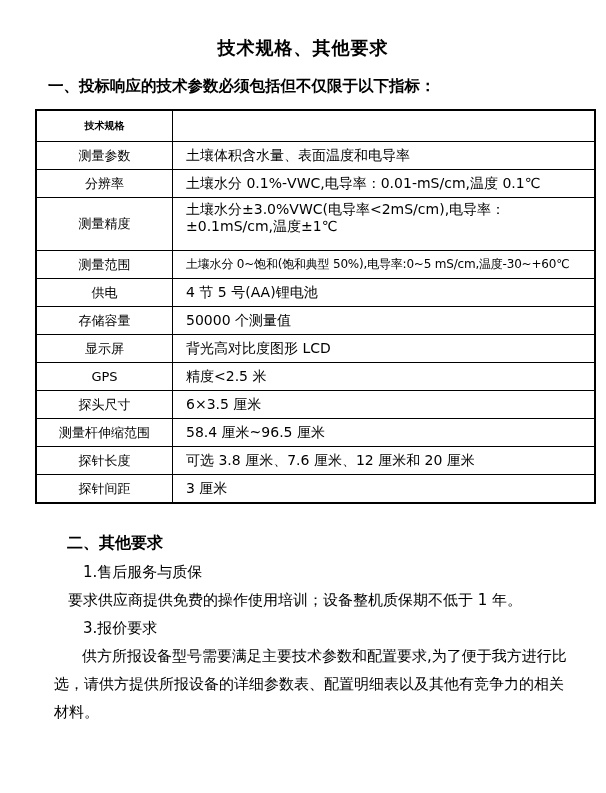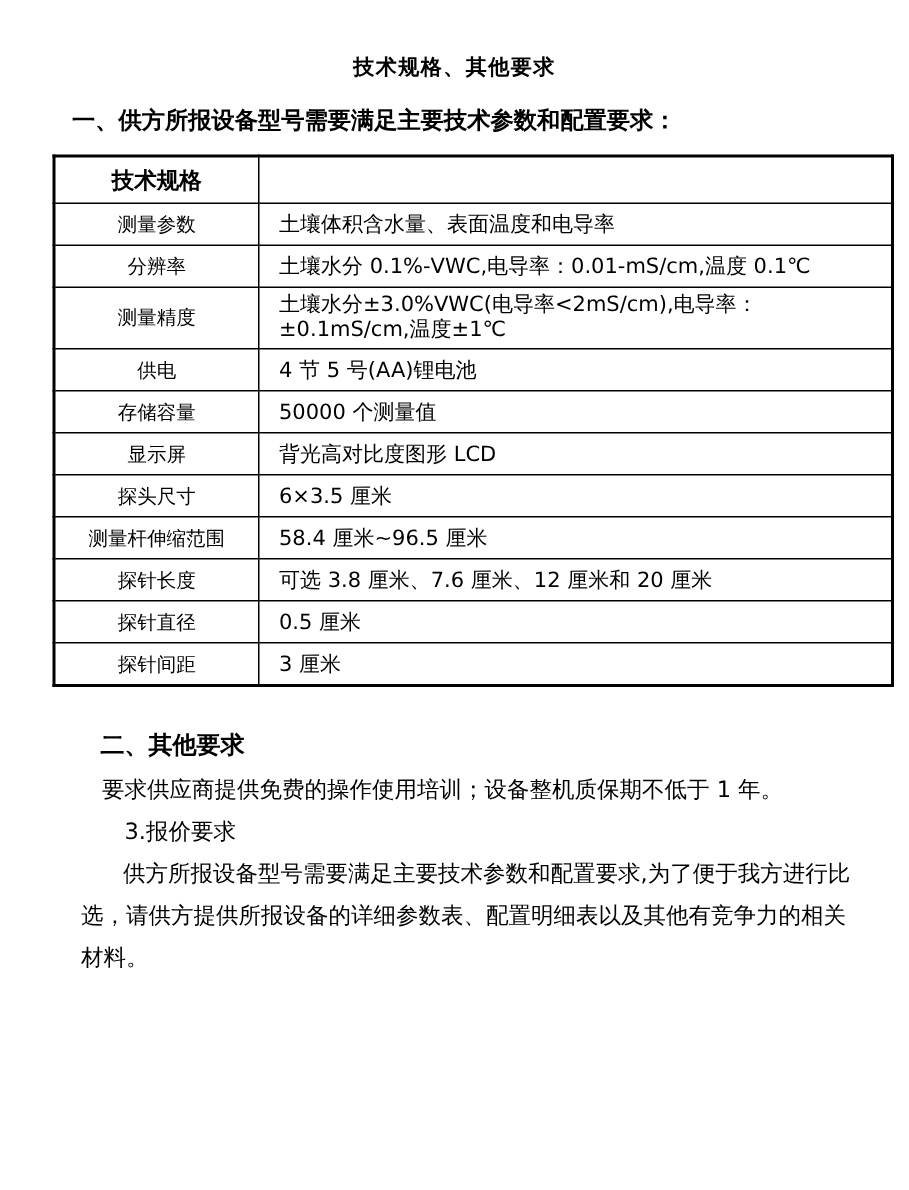--- a/index.html
+++ b/index.html
@@ -11,21 +11,21 @@
     overflow: hidden;
   }
   .page {
     position: relative;
     width: 606px; height: 793px;
     background: #ffffff;
   }
   .doc-title {
     margin: 36px 0 0 0;
     text-align: center;
-    font-size: 14px;
+    font-size: 18px;
     font-weight: bold;
     letter-spacing: 1px;
   }
   .sec1-heading {
     margin: 16px 0 0 48px;
     font-size: 15.5px;
     font-weight: bold;
   }
   table.spec {
     border-collapse: collapse;
@@ -46,26 +46,26 @@
     font-size: 13px;
   }
   table.spec td.value {
     width: 406px;
     font-size: 14px;
     padding: 0 2px 0 13px;
     white-space: nowrap;
     overflow: hidden;
   }
   table.spec tr.head-row td { height: 30px; }
-  table.spec td.head { font-weight: bold; font-size: 15px; }
+  table.spec td.head { font-weight: bold; font-size: 10px; }
   table.spec tr.wrap td.value {
     white-space: normal;
     line-height: 17px;
     padding-top: 3px;
-    padding-bottom: 3px;
+    padding-bottom: 15px;
   }
   table.spec tr.tight td.value {
     font-size: 12px;
     letter-spacing: -0.2px;
   }
   .sec2 {
     margin: 24px 30px 0 54px;
     font-size: 15px;
     line-height: 28px;
   }
@@ -80,75 +80,80 @@
   .p-body1 { text-indent: 14px; }
   .p-body2 { text-indent: 28px; }
 </style>
 </head>
 <body>
 
 <div class="page">
 
   <h1 class="doc-title">技术规格、其他要求</h1>
 
-  <h2 class="sec1-heading">一、供方所报设备型号需要满足主要技术参数和配置要求：</h2>
+  <h2 class="sec1-heading">一、投标响应的技术参数必须包括但不仅限于以下指标：</h2>
 
   <table class="spec">
     <tbody id="spec-tbody">
       <tr class="head-row">
         <td class="label head">技术规格</td>
         <td class="value"></td>
       </tr>
     <tr>
           <td class="label">测量参数</td>
           <td class="value">土壤体积含水量、表面温度和电导率</td>
         </tr>
         <tr>
           <td class="label">分辨率</td>
           <td class="value">土壤水分 0.1%-VWC,电导率：0.01-mS/cm,温度 0.1℃</td>
         </tr>
         <tr class="wrap">
           <td class="label">测量精度</td>
           <td class="value">土壤水分±3.0%VWC(电导率&lt;2mS/cm),电导率：±0.1mS/cm,温度±1℃</td>
         </tr>
+        <tr class="tight">
+          <td class="label">测量范围</td>
+          <td class="value">土壤水分 0~饱和(饱和典型 50%),电导率:0~5 mS/cm,温度-30~+60℃</td>
+        </tr>
         <tr>
           <td class="label">供电</td>
           <td class="value">4 节 5 号(AA)锂电池</td>
         </tr>
         <tr>
           <td class="label">存储容量</td>
           <td class="value">50000 个测量值</td>
         </tr>
         <tr>
           <td class="label">显示屏</td>
           <td class="value">背光高对比度图形 LCD</td>
+        </tr>
+        <tr>
+          <td class="label">GPS</td>
+          <td class="value">精度&lt;2.5 米</td>
         </tr>
         <tr>
           <td class="label">探头尺寸</td>
           <td class="value">6×3.5 厘米</td>
         </tr>
         <tr>
           <td class="label">测量杆伸缩范围</td>
           <td class="value">58.4 厘米~96.5 厘米</td>
         </tr>
         <tr>
           <td class="label">探针长度</td>
           <td class="value">可选 3.8 厘米、7.6 厘米、12 厘米和 20 厘米</td>
         </tr>
         <tr>
-          <td class="label">探针直径</td>
-          <td class="value">0.5 厘米</td>
-        </tr>
-        <tr>
           <td class="label">探针间距</td>
           <td class="value">3 厘米</td>
         </tr>
       </tbody>
   </table>
 
   <div class="sec2">
     <h2 class="sec2-heading">二、其他要求</h2>
+    <p class="p-num">1.售后服务与质保</p>
     <p class="p-body1">要求供应商提供免费的操作使用培训；设备整机质保期不低于 1 年。</p>
     <p class="p-num">3.报价要求</p>
     <p class="p-body2">供方所报设备型号需要满足主要技术参数和配置要求,为了便于我方进行比选，请供方提供所报设备的详细参数表、配置明细表以及其他有竞争力的相关材料。</p>
   </div>
 
 </div>
 
 </body></html>

